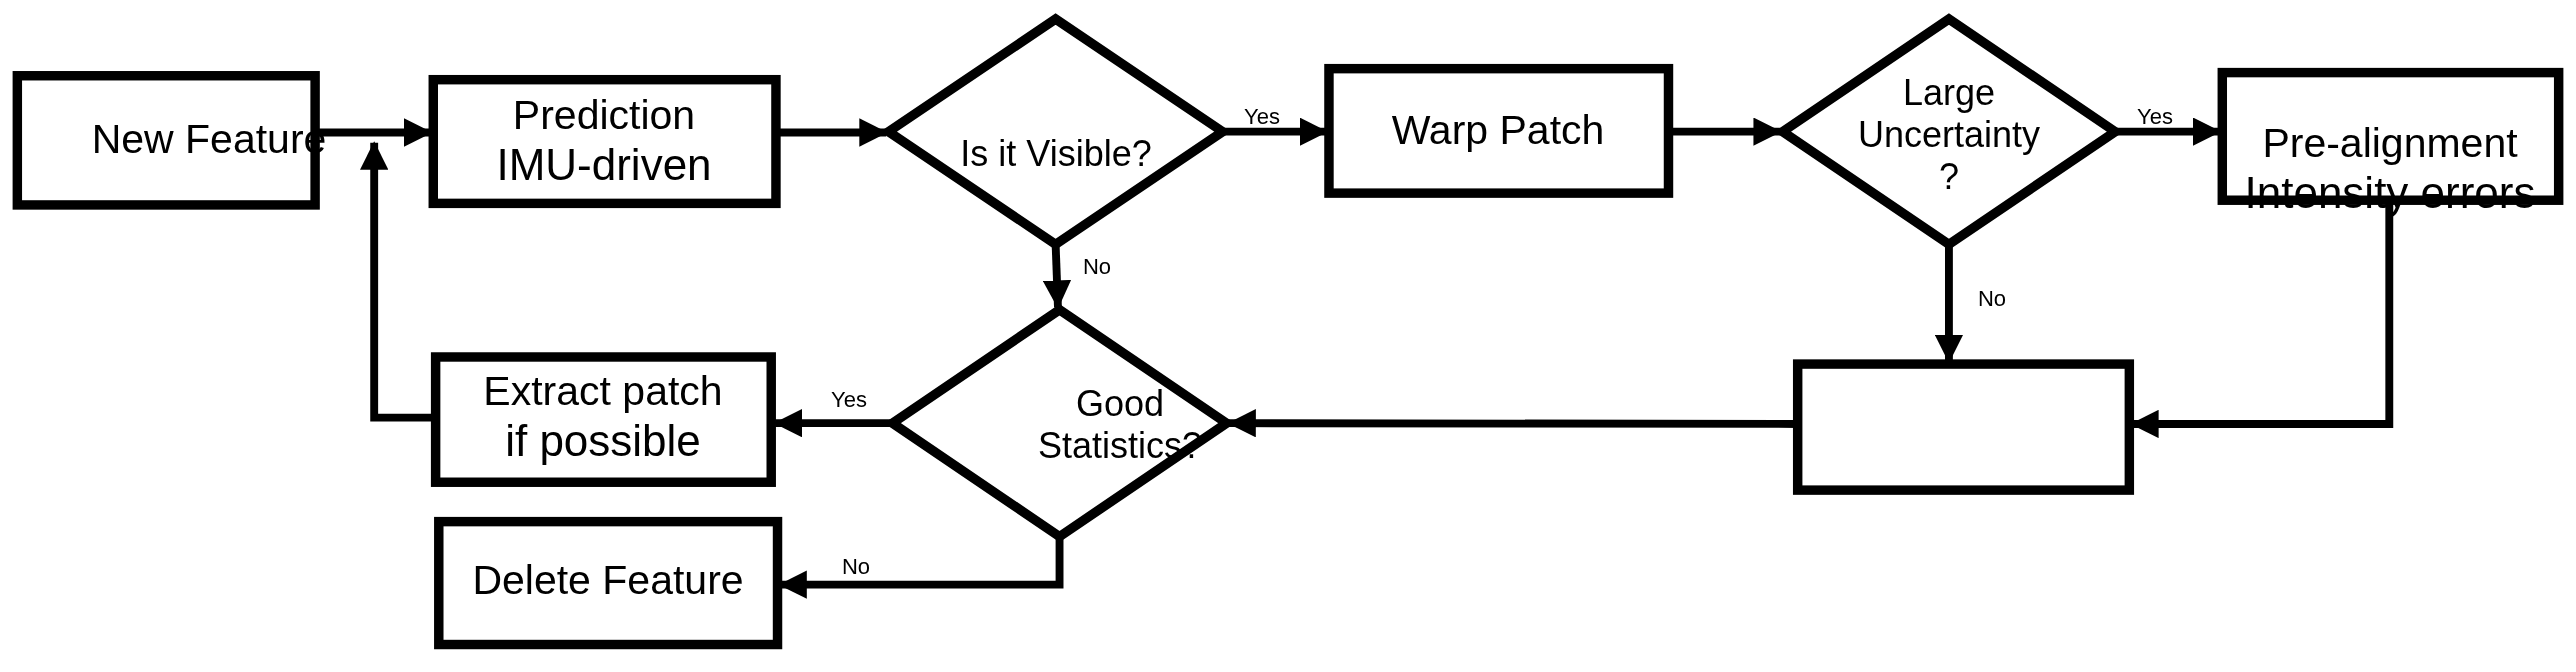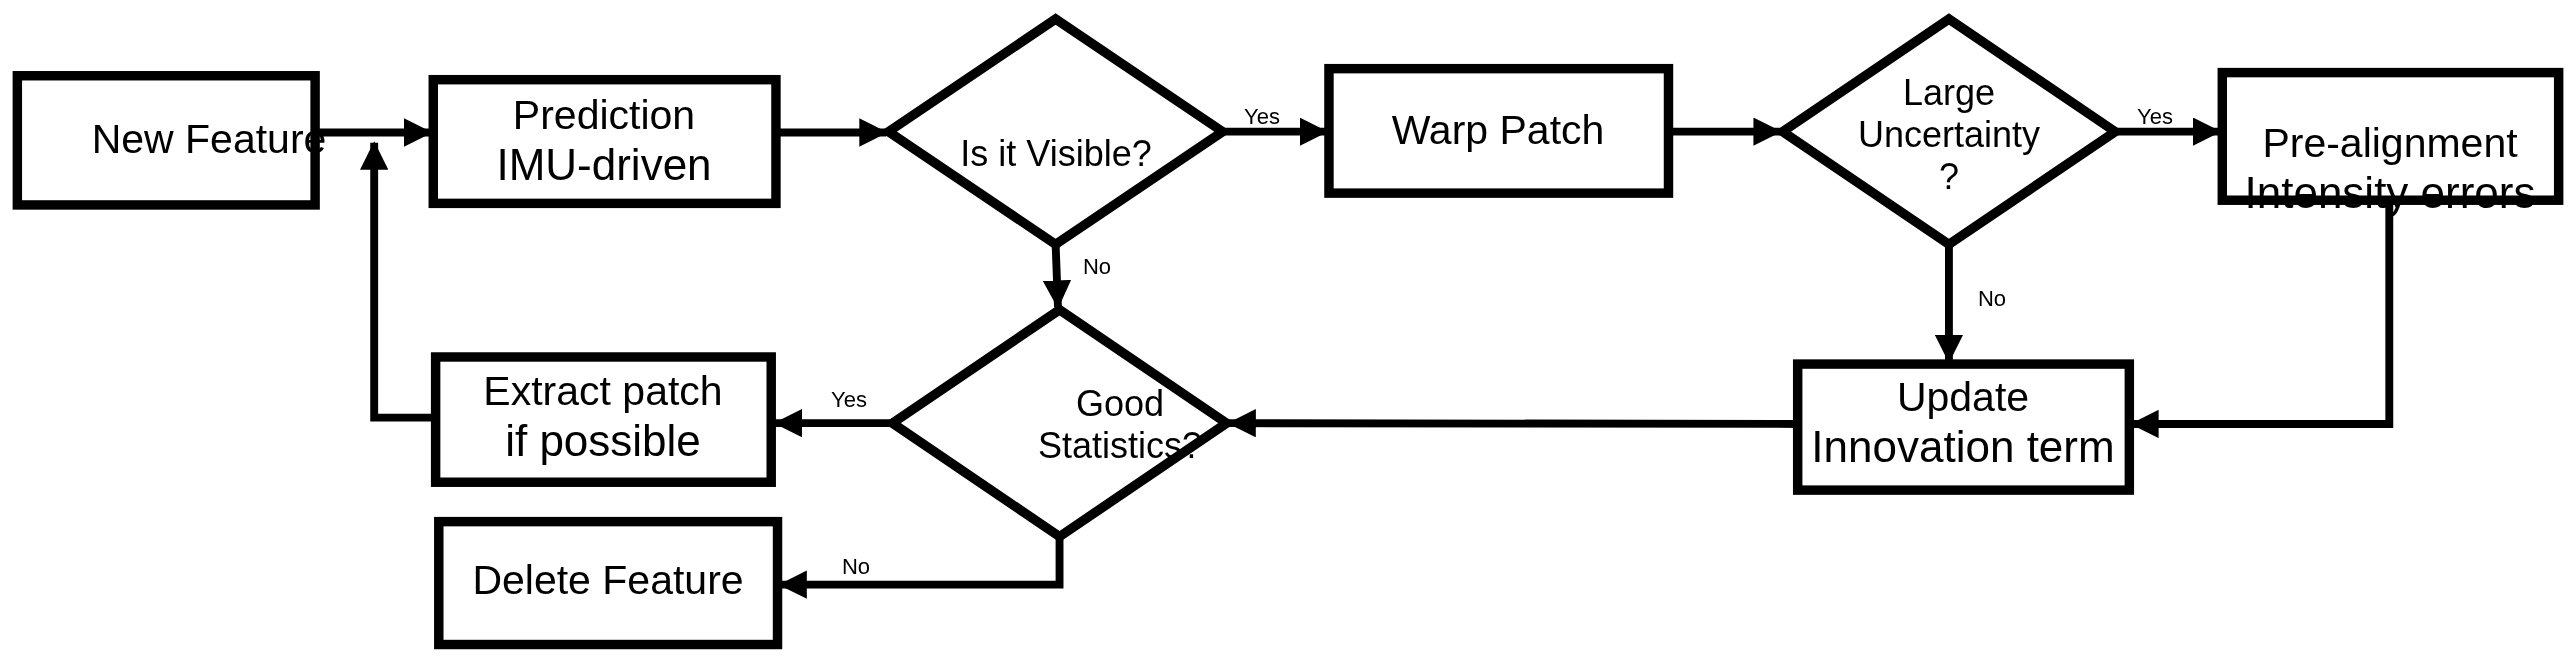--- a/index.html
+++ b/index.html
@@ -112,24 +112,20 @@
 
   <div class="node-label" style="left:1498px; top:131px;">
     <div class="node-title">Warp Patch</div>
   </div>
 
   <div class="node-label" style="left:2390px; top:135px;margin-top:35px;">
     <div class="node-title">Pre-alignment</div>
     <div class="node-subtitle">Intensity errors</div>
   </div>
 
-  <div class="node-label" style="left:1963px; top:424px;">
-    <div class="node-title">Update</div>
-    <div class="node-subtitle">Innovation term</div>
-  </div>
 
   <div class="node-label" style="left:1120px; top:425px;">
     <div class="diamond-line">Good</div>
     <div class="diamond-line">Statistics?</div>
   </div>
 
   <div class="node-label" style="left:603px; top:418px;">
     <div class="node-title">Extract patch</div>
     <div class="node-subtitle">if possible</div>
   </div>

